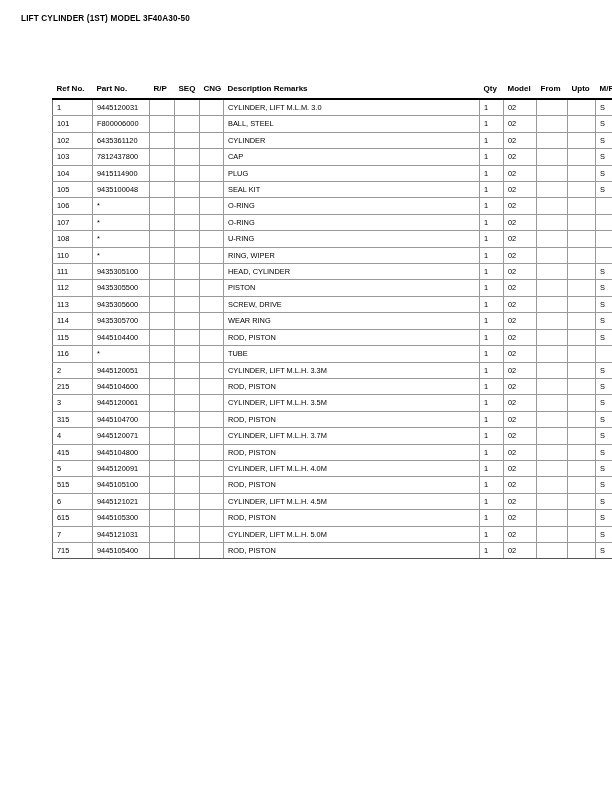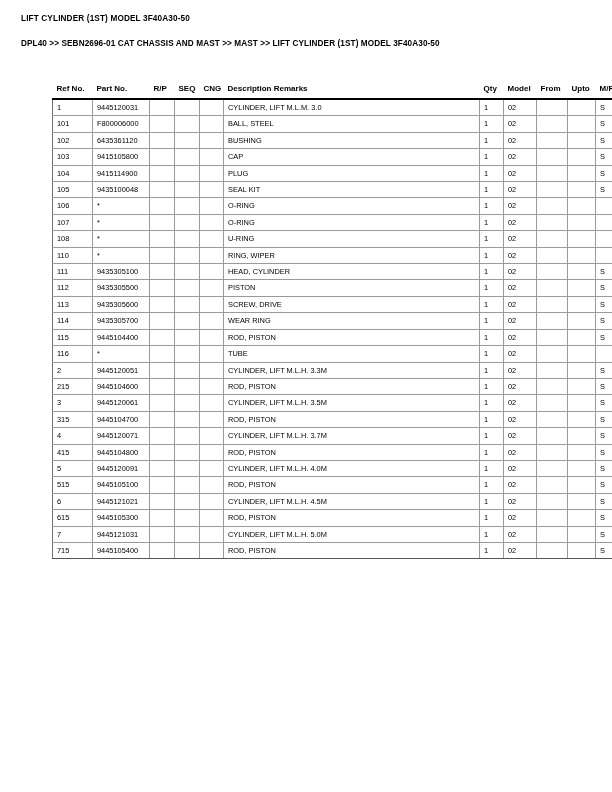--- a/index.html
+++ b/index.html
@@ -119,21 +119,20 @@
     white-space: nowrap;
   }
 </style>
 </head>
 <body>
 
 <div class="page">
 
   <div class="doc-title">LIFT CYLINDER (1ST) MODEL 3F40A30-50</div>
 
-  <div class="breadcrumb">DPL40 &gt;&gt; SEBN2696-01 CAT CHASSIS AND MAST &gt;&gt; MAST &gt;&gt; LIFT CYLINDER (1ST) MODEL 3F40A30-50</div>
 
   <div class="parts-table-wrap">
     <table class="parts">
       <colgroup>
         <col class="c-ref">
           <col class="c-part">
           <col class="c-rp">
           <col class="c-seq">
         <col class="c-cng">
           <col class="c-desc">
@@ -184,30 +183,30 @@
             <td></td>
             <td></td>
             <td class="right-edge">S</td>
           </tr>
           <tr>
             <td class="left-edge">102</td>
             <td>6435361120</td>
             <td></td>
             <td></td>
             <td></td>
-            <td>BUSHING</td>
+            <td>CYLINDER</td>
             <td>1</td>
             <td>02</td>
             <td></td>
             <td></td>
             <td class="right-edge">S</td>
           </tr>
           <tr>
             <td class="left-edge">103</td>
-            <td>9415105800</td>
+            <td>7812437800</td>
             <td></td>
             <td></td>
             <td></td>
             <td>CAP</td>
             <td>1</td>
             <td>02</td>
             <td></td>
             <td></td>
             <td class="right-edge">S</td>
           </tr>

